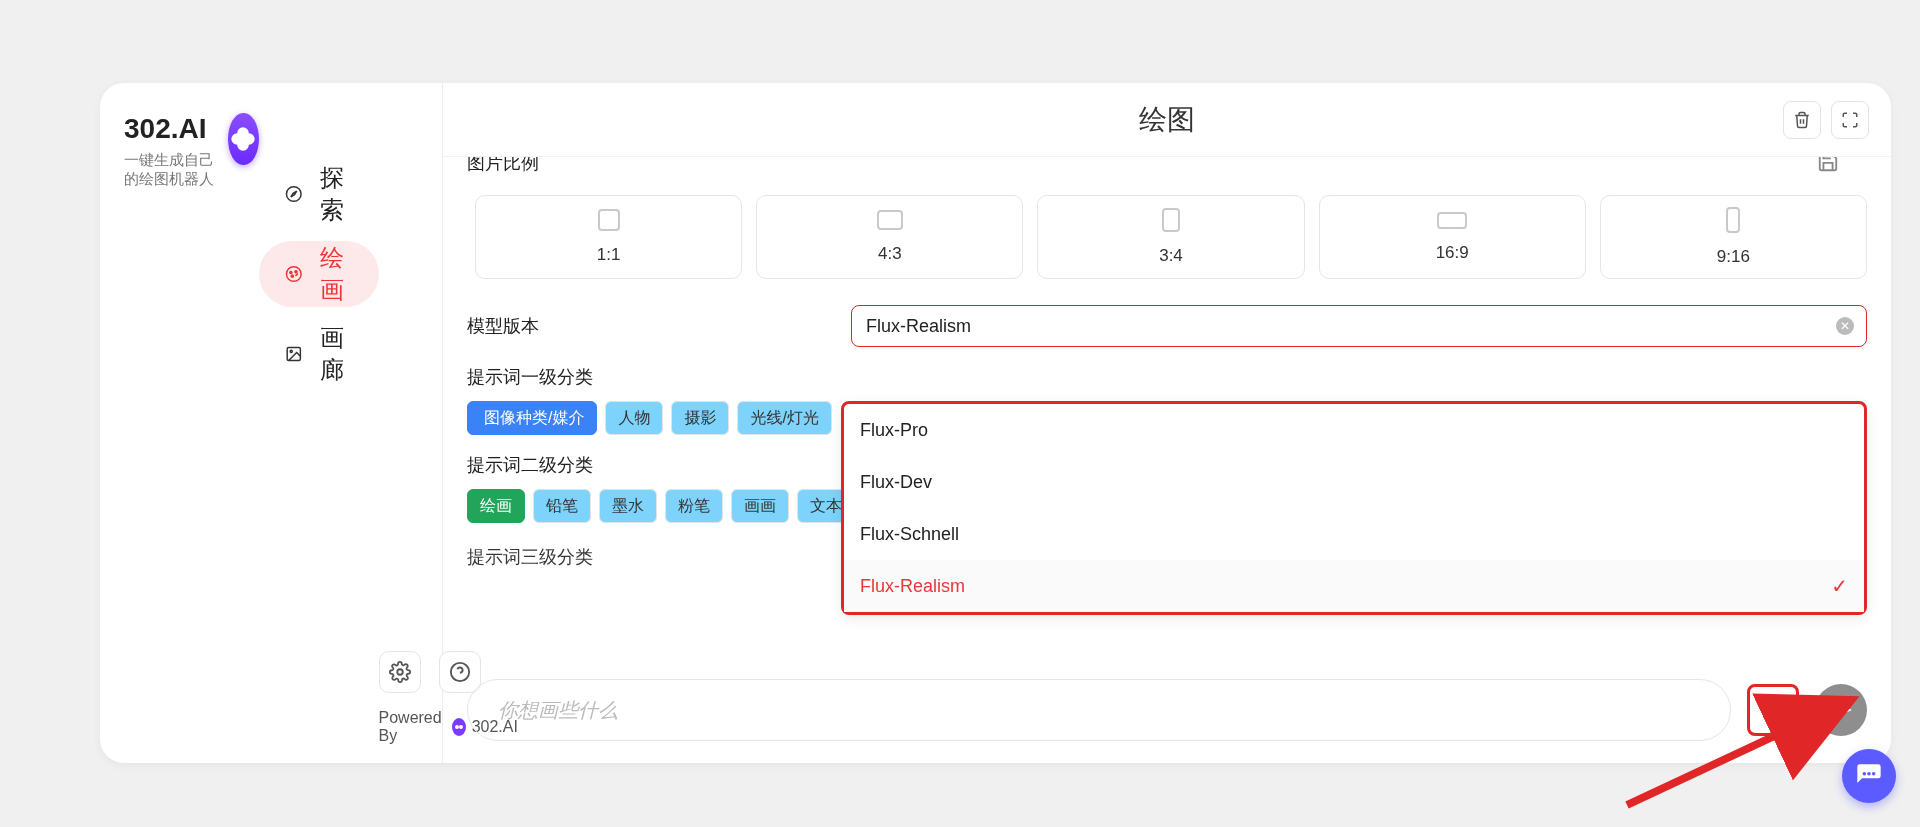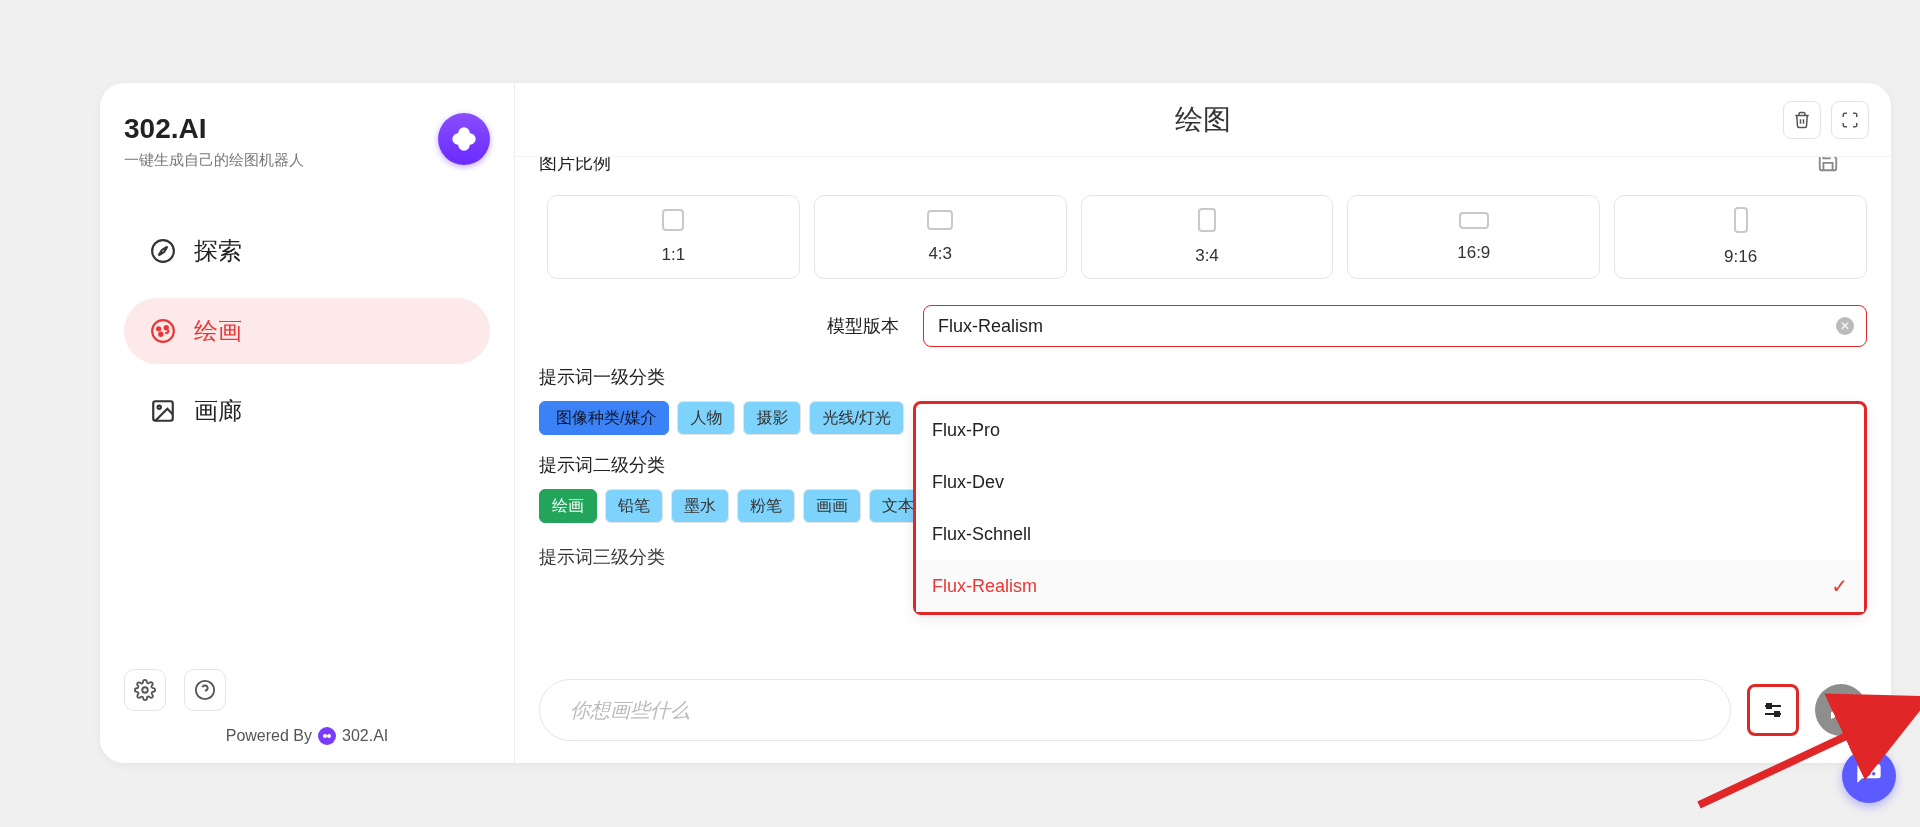--- a/index.html
+++ b/index.html
@@ -17,26 +17,25 @@
   top:83px;
   width:1791px;
   height:680px;
   background:#fff;
   border-radius:24px;
   box-shadow:0 2px 10px rgba(0,0,0,0.05);
   display:flex;
   overflow:visible;
 }
 .sidebar {
-  width:415px;
+  width:343px;
   height:100%;
   border-right:1px solid #eee;
   padding:30px 24px 18px;
   display:flex;
-  flex-direction:column;
 }
 .brand-row { display:flex; align-items:flex-start; justify-content:space-between; }
 .brand-title { font-size:28px; font-weight:700; color:#222; }
 .brand-sub { font-size:15px; color:#777; margin-top:6px; }
 .brand-logo {
   width:52px; height:52px; border-radius:50%;
   background:linear-gradient(180deg,#8a4dff,#6a2bff);
   display:flex; align-items:center; justify-content:center;
   box-shadow:0 2px 6px rgba(106,43,255,0.4);
 }
@@ -91,21 +90,21 @@
   flex:1; height:84px; border:1px solid #e5e5e5; border-radius:10px;
   display:flex; flex-direction:column; align-items:center; justify-content:center;
   gap:14px; cursor:pointer; font-size:17px; color:#333;
 }
 .ratio-shape { background:#fff; border:2px solid #c9c9c9; border-radius:4px; }
 .r11 { width:22px; height:22px; }
 .r43 { width:26px; height:20px; }
 .r34 { width:18px; height:24px; }
 .r169 { width:30px; height:17px; }
 .r916 { width:14px; height:26px; }
-.form-row { display:flex; align-items:center; margin-top:26px; gap:24px;text-align:right; }
+.form-row { display:flex; align-items:center; margin-top:26px; gap:24px; }
 .form-label { width:360px; font-size:18px; color:#222; }
 .select-box {
   flex:1; height:42px; border:1px solid #e02626; border-radius:8px;
   display:flex; align-items:center; padding:0 14px; font-size:18px; color:#222;
   position:relative; background:#fff; cursor:pointer;
 }
 .select-clear {
   position:absolute; right:12px; top:50%; transform:translateY(-50%);
   width:18px; height:18px; border-radius:50%; background:#bbb;
   display:flex; align-items:center; justify-content:center; color:#fff; font-size:12px;
@@ -119,21 +118,21 @@
   height:52px; display:flex; align-items:center; padding:0 16px;
   font-size:18px; color:#222; cursor:pointer;
 }
 .dropdown-item.selected { color:#ea3636; background:#fafafa; }
 .dropdown-item .check { margin-left:auto; color:#ea3636; font-size:20px; }
 .chip-row { display:flex; gap:8px; flex-wrap:wrap; margin-top:10px; }
 .chip {
   height:34px; padding:0 12px; border:1px solid #e3e3e3; border-radius:6px;
   background:#7dd3fc; font-size:16px; color:#333; display:inline-flex; align-items:center; cursor:pointer;
 }
-.chip.blue { background:#3b82f6; color:#0f172a; border-color:#3b82f6;padding-left:16px; }
+.chip.blue { background:#3b82f6; color:#ffffff; border-color:#3b82f6;padding-left:16px; }
 .chip.green { background:#22a55a; color:#fff; border-color:#22a55a; }
 .composer {
   position:absolute; left:24px; right:24px; bottom:22px; height:62px;
   display:flex; align-items:center; gap:16px;
 }
 .composer-input {
   flex:1; height:62px; border:1px solid #e6e6e6; border-radius:32px;
   padding:0 30px; font-size:20px; display:flex; align-items:center;
 }
 .composer-input input {

